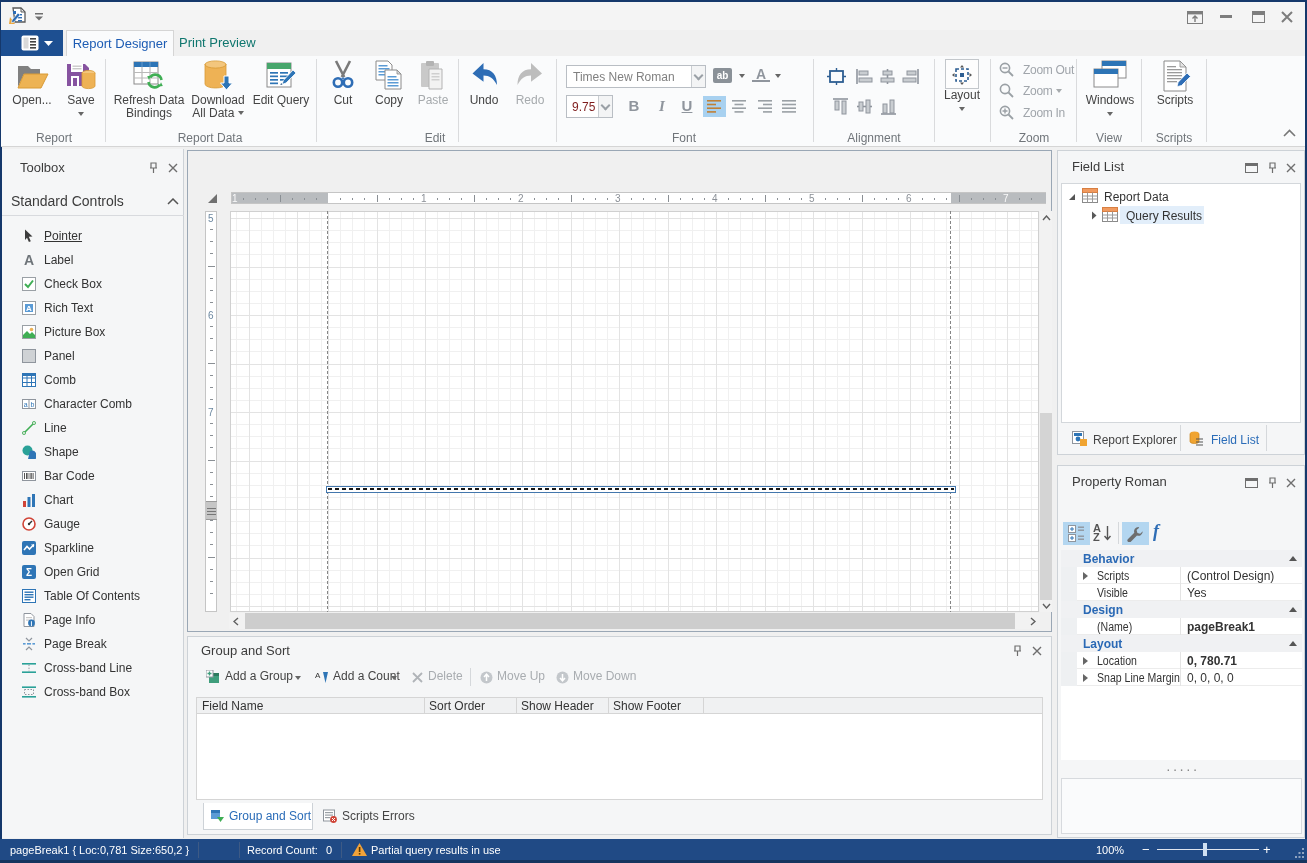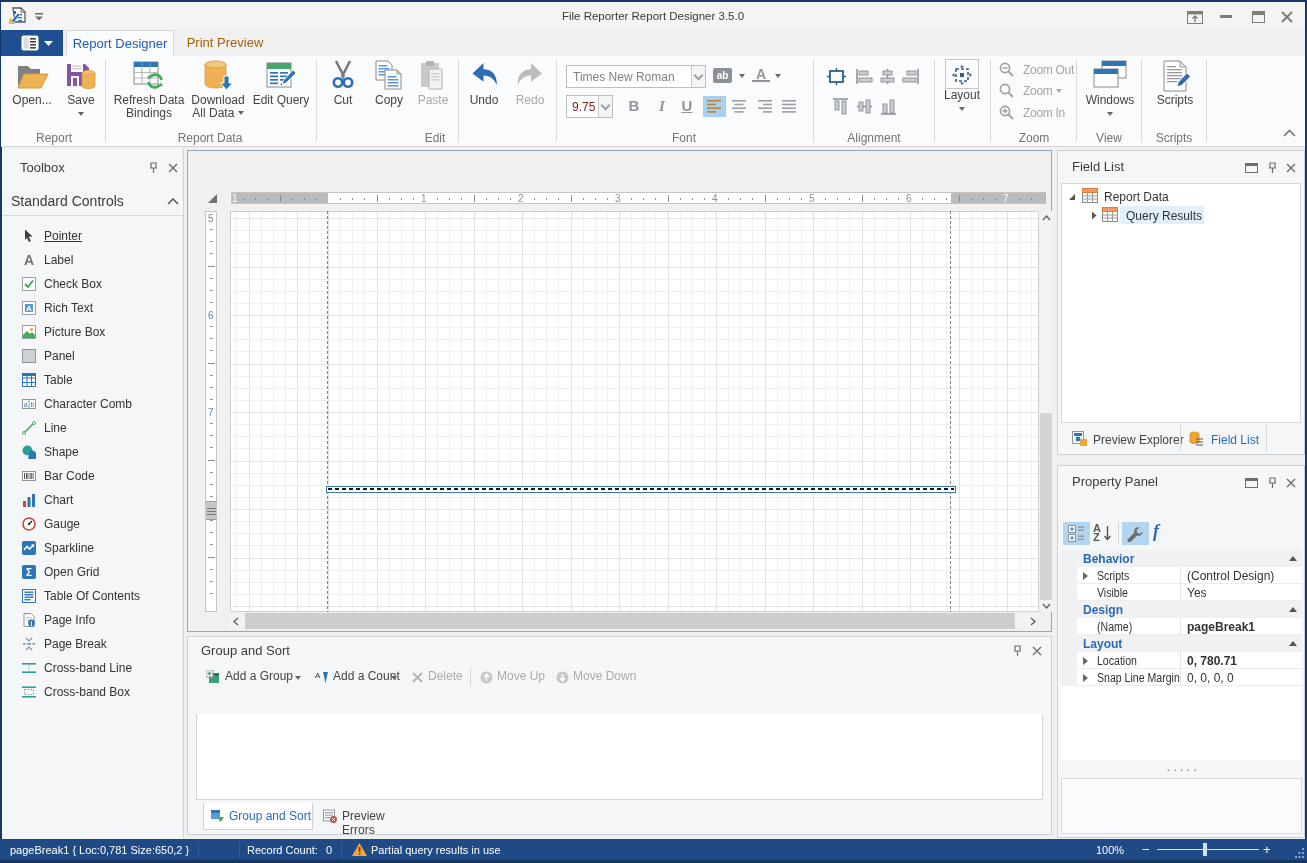--- a/index.html
+++ b/index.html
@@ -13,21 +13,21 @@
 
 #titlebar { position:absolute; left:1px; top:2px; width:1304px; height:28px; background:#f4f4f4; }
 #apptitle { position:absolute; left:0; top:8px; width:1304px; text-align:center; color:#3b3b3b; font-size:11.5px; }
 .winbtn { position:absolute; top:9px; color:#7d7d7d; }
 
 
 #tabrow { position:absolute; left:1px; top:30px; width:1304px; height:26px; background:#f0f0f0; }
 #appbtn { position:absolute; left:0; top:0; width:62px; height:26px; background:#1d4f91; }
 .tab { position:absolute; top:0; height:26px; line-height:25px; font-size:13px; }
 #tab1 { left:65px; width:108px; background:#fafbfc; border:1px solid #d5d5d5; border-bottom:none; color:#1d5cb4; text-align:center; }
-#tab2 { left:178px; width:92px; color:#a16207; text-align:center; }
+#tab2 { left:178px; width:92px; color:#0f766e; }
 
 
 #ribbon { position:absolute; left:1px; top:56px; width:1304px; height:91px; background:#fafbfc; border-bottom:1px solid #d5d5d5; }
 .rsep { position:absolute; top:3px; width:1px; height:83px; background:#dadbdd; }
 .glabel { position:absolute; top:75px; font-size:12px; color:#70757a; text-align:center; width:90px; }
 .bigbtn { position:absolute; top:2px; text-align:center; color:#444; font-size:12px; line-height:13px; }
 .bigbtn svg { margin:2px auto 2px auto; }
 .gray { color:#a6aaad; }
 .darr { display:inline-block; width:0; height:0; border-left:3px solid transparent; border-right:3px solid transparent; border-top:4px solid #666; vertical-align:2px; }
 .garr { border-top-color:#a6aaad; }
@@ -114,21 +114,20 @@
       <rect x="9" y="7" width="4" height="1.4" fill="#2e6db5"></rect>
         <rect x="9" y="10" width="4" height="1.4" fill="#2e6db5"></rect>
         <rect x="9" y="13" width="4" height="1.4" fill="#2e6db5"></rect>
       <rect x="4" y="4" width="3" height="3" fill="#2e6db5"></rect>
       <path d="M3 13 l6-7 2 2 -6 7 -2.5 0.8 z" fill="#2e6db5" stroke="#fff" stroke-width="0.6"></path>
     </svg>
     <svg class="abs" style="left:33px;top:11px" width="10" height="8" viewBox="0 0 10 8">
       <rect x="1" y="0" width="8" height="1.5" fill="#6e6e6e"></rect>
       <path d="M1 3.5 h8 l-4 4 z" fill="#6e6e6e"></path>
     </svg>
-    <div id="apptitle">File Reporter Report Designer 3.5.0</div>
     <svg class="winbtn" style="left:1186px" width="17" height="14" viewBox="0 0 17 14">
       <rect x="0.5" y="0.5" width="15" height="12" fill="none" stroke="#7d7d7d"></rect>
       <rect x="1" y="1" width="14" height="2.4" fill="#7d7d7d"></rect>
       <path d="M8 11 V5 M5.5 7.5 L8 5 L10.5 7.5" stroke="#7d7d7d" stroke-width="1.4" fill="none"></path>
     </svg>
     <svg class="winbtn" style="left:1219px;top:13px" width="12" height="3" viewBox="0 0 12 3">
         <rect width="12" height="3" fill="#7d7d7d"></rect>
       </svg>
     <svg class="winbtn" style="left:1251px" width="13" height="12" viewBox="0 0 13 12">
       <rect x="0.5" y="0.5" width="12" height="11" fill="none" stroke="#7d7d7d"></rect>
@@ -536,21 +535,21 @@
           <rect x="0.5" y="0.5" width="13" height="13" fill="#cfd2d5" stroke="#8f959d"></rect>
         </svg>
         <span class="lbl">Panel</span>
       </div>
     <div class="tbitem" style="top:219px">
         <svg class="ico" viewBox="0 0 14 14">
           <rect x="0.5" y="0.5" width="13" height="13" fill="#fff" stroke="#2e75b6"></rect>
           <path d="M0.5 5 H13.5 M0.5 9.5 H13.5 M5 0.5 V13.5 M9.5 0.5 V13.5" stroke="#2e75b6"></path>
           <rect x="0.5" y="0.5" width="13" height="2.5" fill="#2e75b6"></rect>
         </svg>
-        <span class="lbl">Table</span>
+        <span class="lbl">Comb</span>
       </div>
     <div class="tbitem" style="top:243px">
         <svg class="ico" viewBox="0 0 14 14">
           <rect x="0.5" y="2.5" width="13" height="9" fill="#fff" stroke="#8f959d"></rect>
           <path d="M7 2.5 V11.5" stroke="#8f959d"></path>
           <text x="3.6" y="9.5" font-size="7" fill="#2e75b6" text-anchor="middle">a</text>
           <text x="10.4" y="9.5" font-size="7" fill="#2e75b6" text-anchor="middle">b</text>
         </svg>
         <span class="lbl">Character Comb</span>
       </div>
@@ -847,20 +846,30 @@
         <circle cx="6.5" cy="6.5" r="6" fill="#c3c7cb"></circle>
         <path d="M6.5 10 V4 M4 6 L6.5 3.2 L9 6" stroke="#fff" stroke-width="1.5" fill="none"></path>
       </svg>
     <span class="gtool gtgray" style="left:309px">Move Up</span>
     <svg class="abs" style="left:368px;top:34px" width="13" height="13" viewBox="0 0 13 13">
         <circle cx="6.5" cy="6.5" r="6" fill="#c3c7cb"></circle>
         <path d="M6.5 3 V9 M4 7 L6.5 9.8 L9 7" stroke="#fff" stroke-width="1.5" fill="none"></path>
       </svg>
     <span class="gtool gtgray" style="left:385px">Move Down</span>
 
+    <div id="gnsgridhead">
+      <span class="ghcol" style="left:5px">Field Name</span>
+      <span class="ghcol" style="left:232px">Sort Order</span>
+      <span class="ghcol" style="left:324px">Show Header</span>
+      <span class="ghcol" style="left:416px">Show Footer</span>
+      <div class="ghdiv" style="left:227px"></div>
+      <div class="ghdiv" style="left:319px"></div>
+      <div class="ghdiv" style="left:411px"></div>
+      <div class="ghdiv" style="left:506px"></div>
+    </div>
     <div id="gnsbody"></div>
 
     <div class="gtab" style="left:15px;width:110px;background:#fff;border:1px solid #cdd2d7;border-top:none">
       <svg class="abs" style="left:6px;top:6px" width="14" height="14" viewBox="0 0 14 14">
           <rect x="1" y="1" width="9" height="9" fill="#5b9bd5"></rect>
           <rect x="1" y="1" width="9" height="3" fill="#2e75b6"></rect>
           <path d="M7 8 h7 l-3.5 5 z" fill="#3fae54"></path>
         </svg>
       <span class="abs" style="left:25px;top:6px;color:#2a6cb8">Group and Sort</span>
     </div>
@@ -868,21 +877,21 @@
       <svg class="abs" style="left:7px;top:6px" width="14" height="14" viewBox="0 0 14 14">
           <rect x="0.5" y="1" width="11" height="11" fill="#fff" stroke="#8f959d"></rect>
           <g fill="#9aa0a5">
             <rect x="2" y="3" width="8" height="1.2"></rect>
             <rect x="2" y="5.5" width="8" height="1.2"></rect>
             <rect x="2" y="8" width="5" height="1.2"></rect>
           </g>
           <circle cx="10.5" cy="10.5" r="3.4" fill="#d04437"></circle>
           <path d="M9 9 l3 3 M12 9 l-3 3" stroke="#fff" stroke-width="1"></path>
         </svg>
-      <span class="abs" style="left:26px;top:6px;color:#444">Preview Errors</span>
+      <span class="abs" style="left:26px;top:6px;color:#444">Scripts Errors</span>
     </div>
   </div>
 
   <div id="fieldlist">
     <div class="phead">Field List</div>
     <svg class="picon" style="left:187px;top:12px" width="13" height="10" viewBox="0 0 13 10">
         <rect x="0.5" y="0.5" width="12" height="9" fill="none" stroke="#6e6e6e"></rect>
         <rect x="1" y="1" width="11" height="2" fill="#6e6e6e"></rect>
       </svg>
     <svg class="picon" style="left:209px;top:11px" width="11" height="12" viewBox="0 0 11 12">
@@ -912,38 +921,38 @@
         </svg>
       <span class="abs" style="left:64px;top:25px">Query Results</span>
     </div>
     <div class="abs" style="left:14px;top:277px;height:24px">
       <svg class="abs" style="left:0px;top:3px" width="15" height="15" viewBox="0 0 15 15">
           <rect x="0.5" y="0.5" width="11" height="12" fill="#fff" stroke="#8f959d"></rect>
           <rect x="2" y="2" width="8" height="3" fill="#2e75b6"></rect>
           <circle cx="6" cy="8" r="2.4" fill="#2e75b6"></circle>
           <rect x="8" y="8" width="7" height="7" fill="#f0a431"></rect>
         </svg>
-      <span class="abs" style="left:21px;top:5px;color:#444;white-space:nowrap">Preview Explorer</span>
+      <span class="abs" style="left:21px;top:5px;color:#444;white-space:nowrap">Report Explorer</span>
     </div>
     <div class="abs" style="left:122px;top:274px;width:1px;height:26px;background:#d5d8db"></div>
     <div class="abs" style="left:131px;top:277px;height:24px">
       <svg class="abs" style="left:0px;top:3px" width="15" height="16" viewBox="0 0 15 16">
           <path d="M1 2.5 a4.5 2 0 0 0 9 0 a4.5 2 0 0 0 -9 0 z" fill="#f0a431"></path>
           <path d="M1 2.5 v8 a4.5 2 0 0 0 9 0 v-8" fill="#f0a431" stroke="#c8841d" stroke-width="0.7"></path>
           <g fill="none" stroke="#555" stroke-width="1.1">
             <path d="M7 8 h7 M7 11 h7 M7 14 h7"></path>
           </g>
         </svg>
       <span class="abs" style="left:22px;top:5px;color:#2a6cb8;white-space:nowrap">Field List</span>
     </div>
     <div class="abs" style="left:208px;top:274px;width:1px;height:26px;background:#d5d8db"></div>
   </div>
 
   <div id="propgrid">
-    <div class="phead">Property Panel</div>
+    <div class="phead">Property Roman</div>
     <svg class="picon" style="left:187px;top:12px" width="13" height="10" viewBox="0 0 13 10">
         <rect x="0.5" y="0.5" width="12" height="9" fill="none" stroke="#6e6e6e"></rect>
         <rect x="1" y="1" width="11" height="2" fill="#6e6e6e"></rect>
       </svg>
     <svg class="picon" style="left:209px;top:11px" width="11" height="12" viewBox="0 0 11 12">
         <path d="M3 1 h5 v5 h-5 z M2 6 h7 M5.5 6 v5" stroke="#6e6e6e" stroke-width="1.2" fill="none"></path>
       </svg>
     <svg class="picon" style="left:228px;top:12px" width="10" height="10" viewBox="0 0 10 10">
         <path d="M1 1 L9 9 M9 1 L1 9" stroke="#6e6e6e" stroke-width="1.4"></path>
       </svg>

